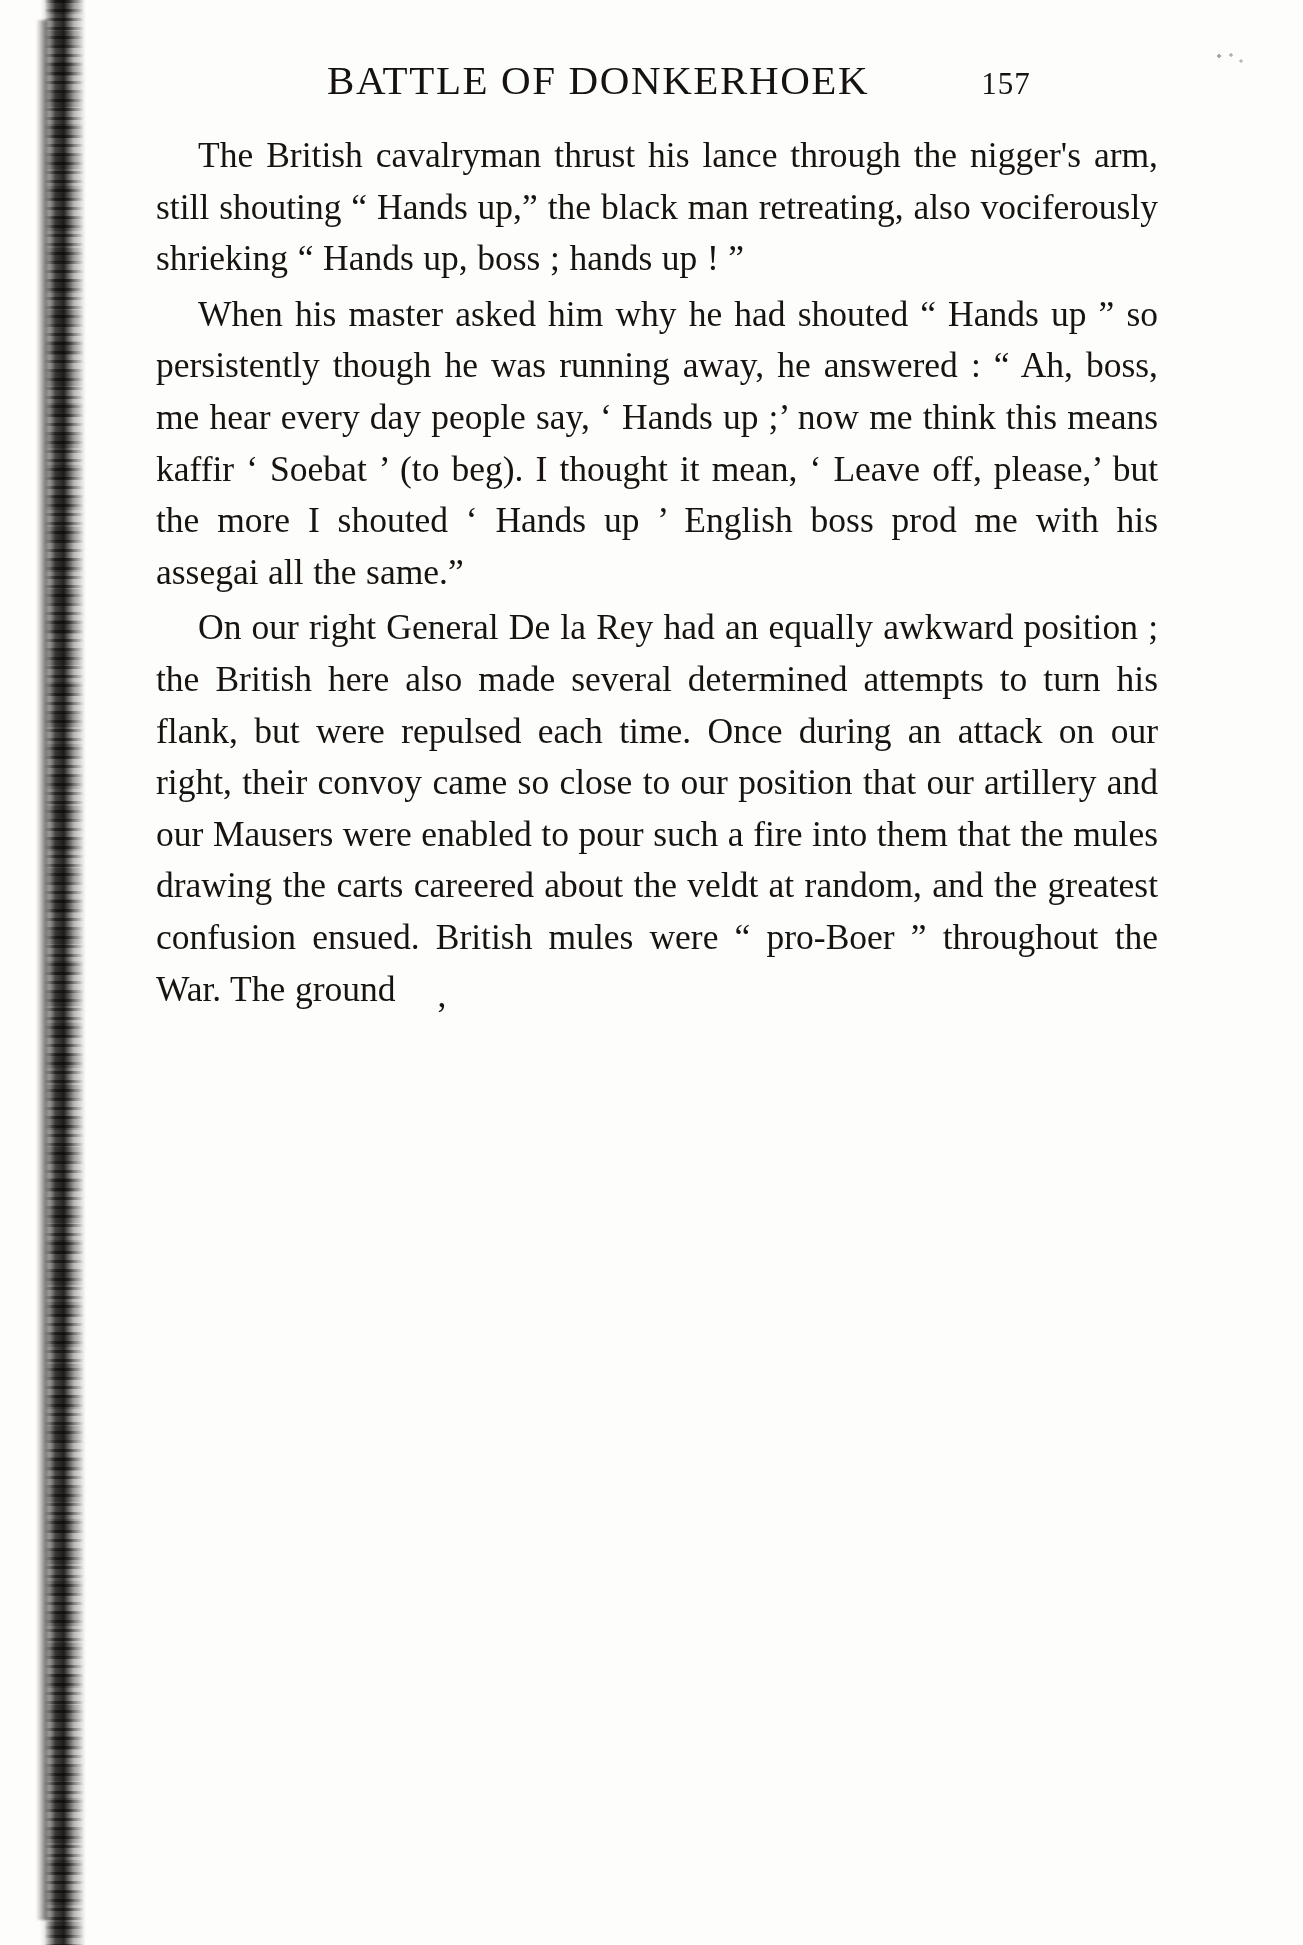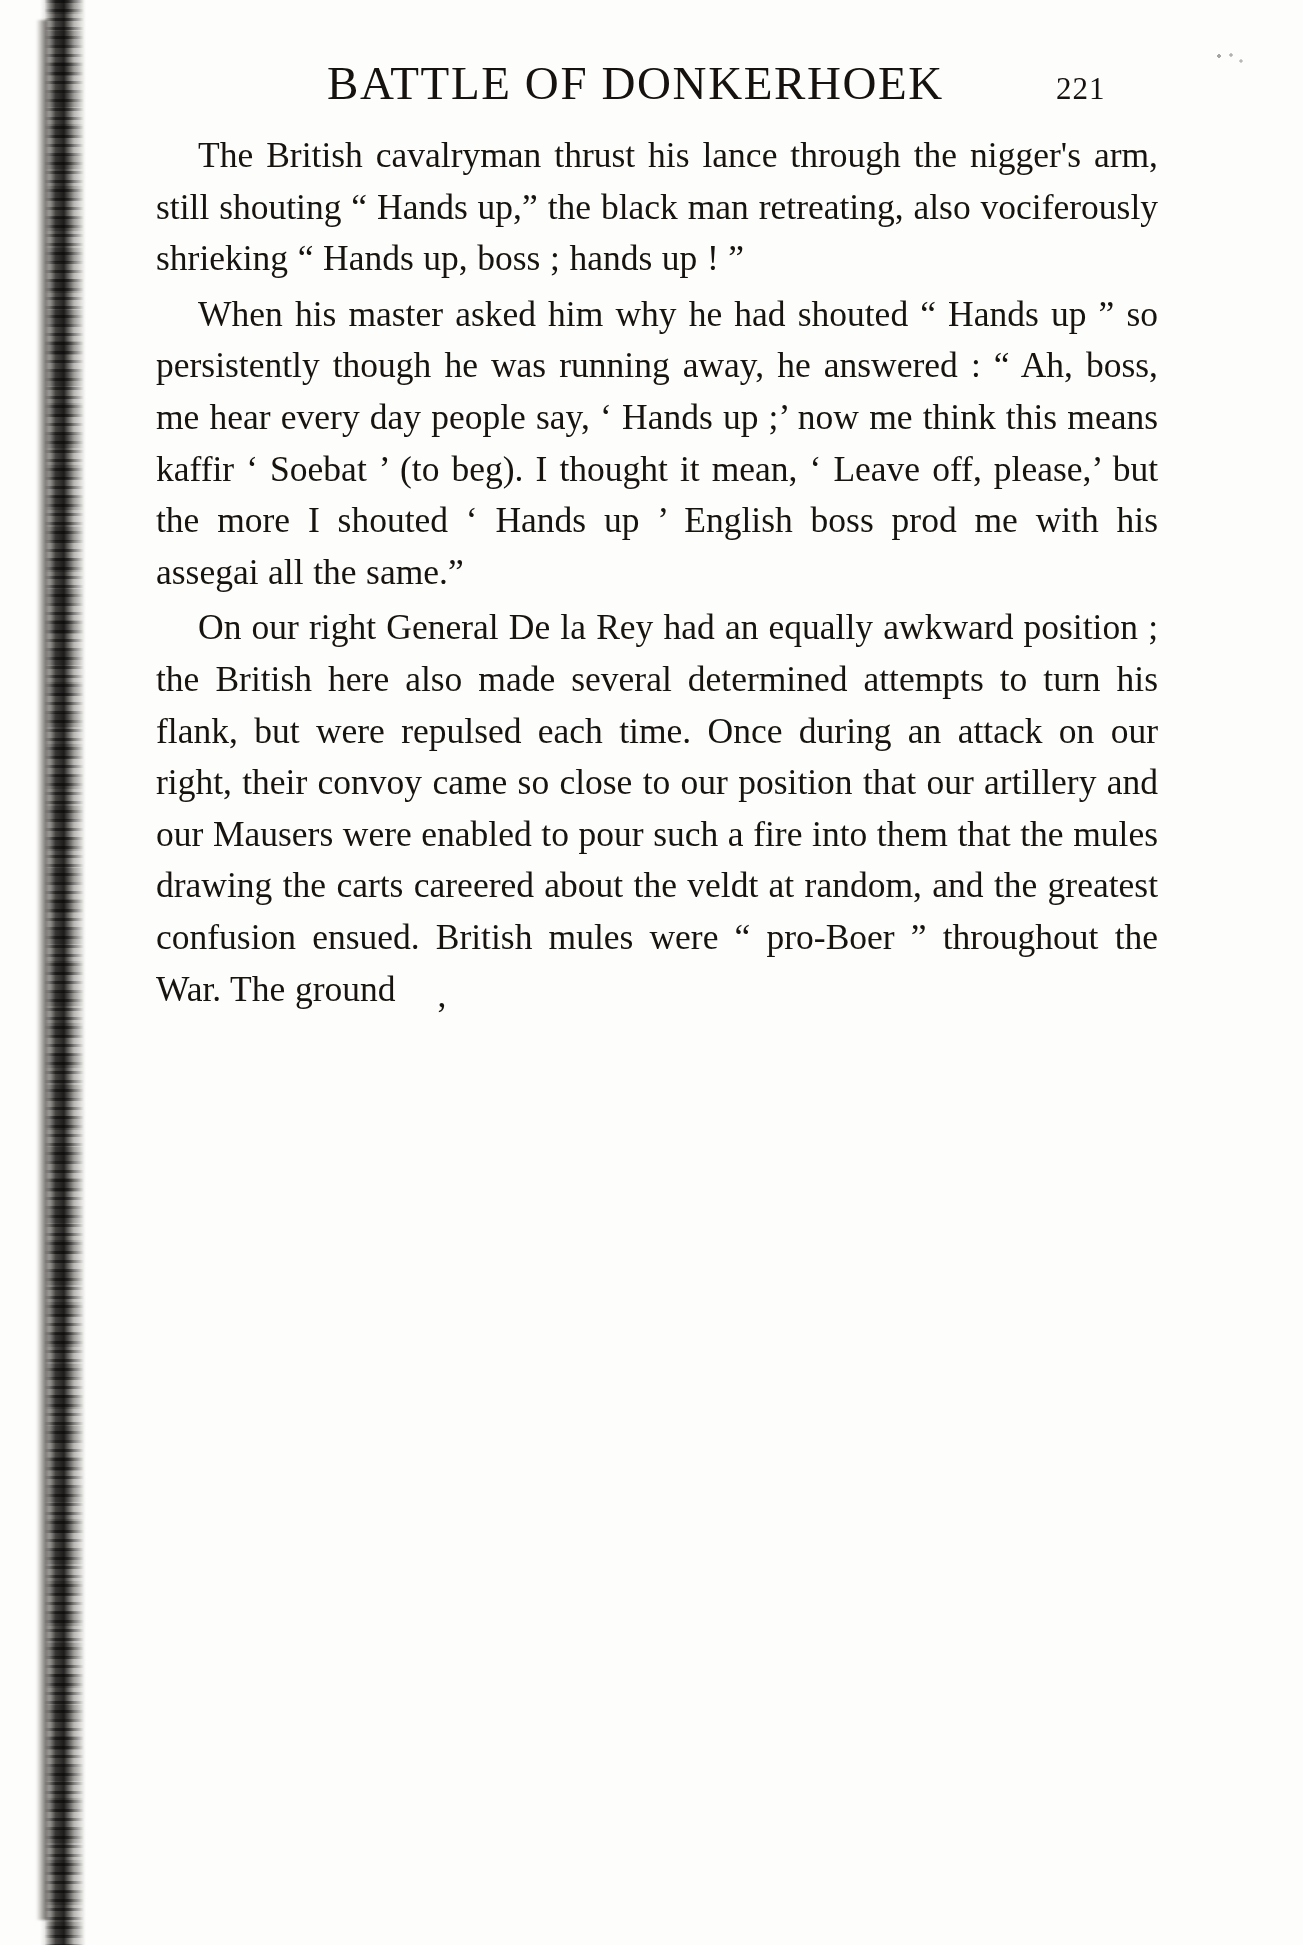--- a/index.html
+++ b/index.html
@@ -83,21 +83,21 @@
   }
 
   .running-head {
     display: flex;
     align-items: baseline;
     justify-content: flex-start;
     margin: 0 0 26px 0;
     height: 48px;
   }
   .running-head .title {
-    font-size: 47px;
+    font-size: 41px;
     letter-spacing: 1.6px;
     color: #16120f;
     font-weight: 500;
     margin-left: 175px;
   }
   .running-head .folio {
     font-size: 31px;
     color: #16120f;
     margin-left: 112px;
     letter-spacing: 1px;
@@ -133,21 +133,21 @@
 
   <div class="gutter"></div>
   <div class="gutter-speckle"></div>
   <div class="gutter-edge"></div>
   <div class="corner-fleck"></div>
 
   <div class="content">
 
     <div class="running-head">
       <span class="title">BATTLE OF DONKERHOEK</span>
-      <span class="folio">221</span>
+      <span class="folio">157</span>
     </div>
 
     <p class="body indent">The British cavalryman thrust his lance through the nigger's arm, still shouting “ Hands up,” the black man retreating, also vociferously shrieking “ Hands up, boss ; hands up ! ”</p>
     <p class="body indent">When his master asked him why he had shouted “ Hands up ” so persistently though he was running away, he answered : “ Ah, boss, me hear every day people say, ‘ Hands up ;’ now me think this means kaffir ‘ Soebat ’ (to beg). I thought it mean, ‘ Leave off, please,’ but the more I shouted ‘ Hands up ’ English boss prod me with his assegai all the same.”</p>
     <p class="body indent"><span>On our right General De la Rey had an equally awkward position ; the British here also made several determined attempts to turn his flank, but were repulsed each time. Once during an attack on our right, their convoy came so close to our position that our artillery and our Mausers were enabled to pour such a fire into them that the mules drawing the carts careered about the veldt at random, and the greatest confusion ensued. British mules were “ pro-Boer ” throughout the War. The ground</span><span class="tail-comma">,</span></p>
 
   </div>
 </div>
 
 </body></html>

